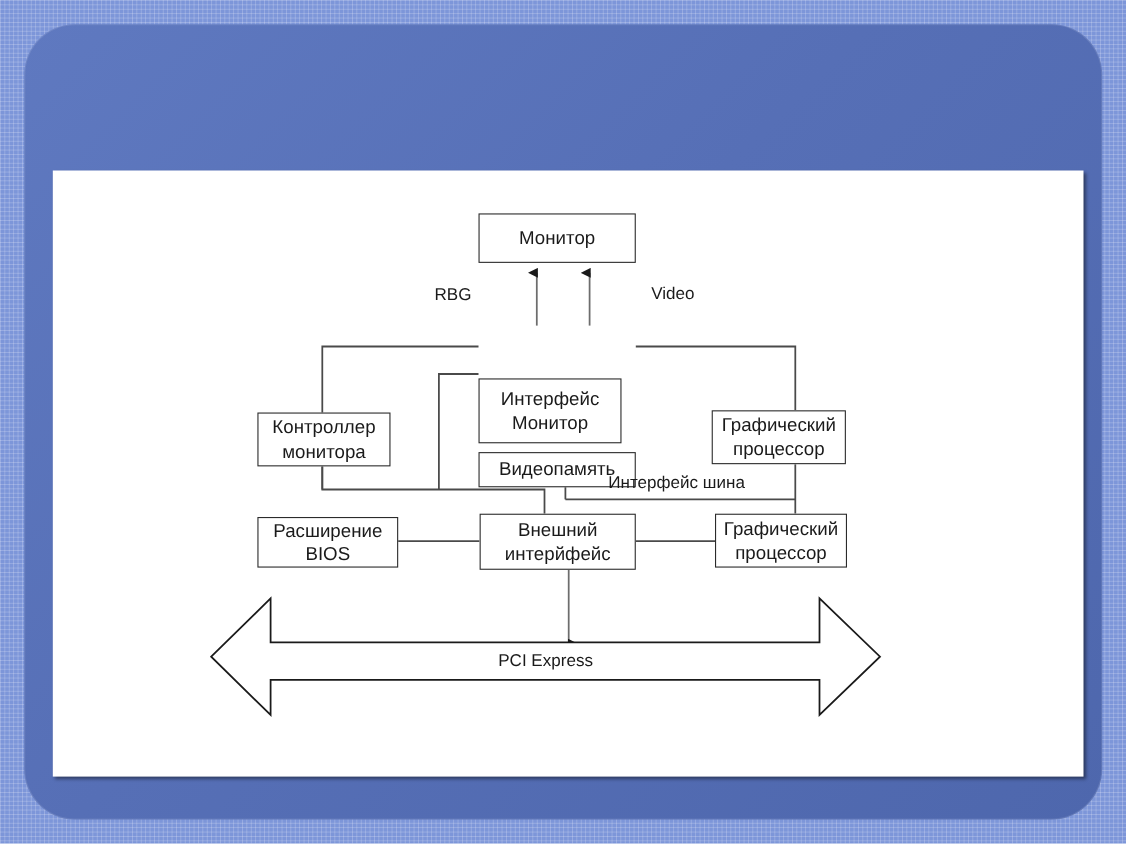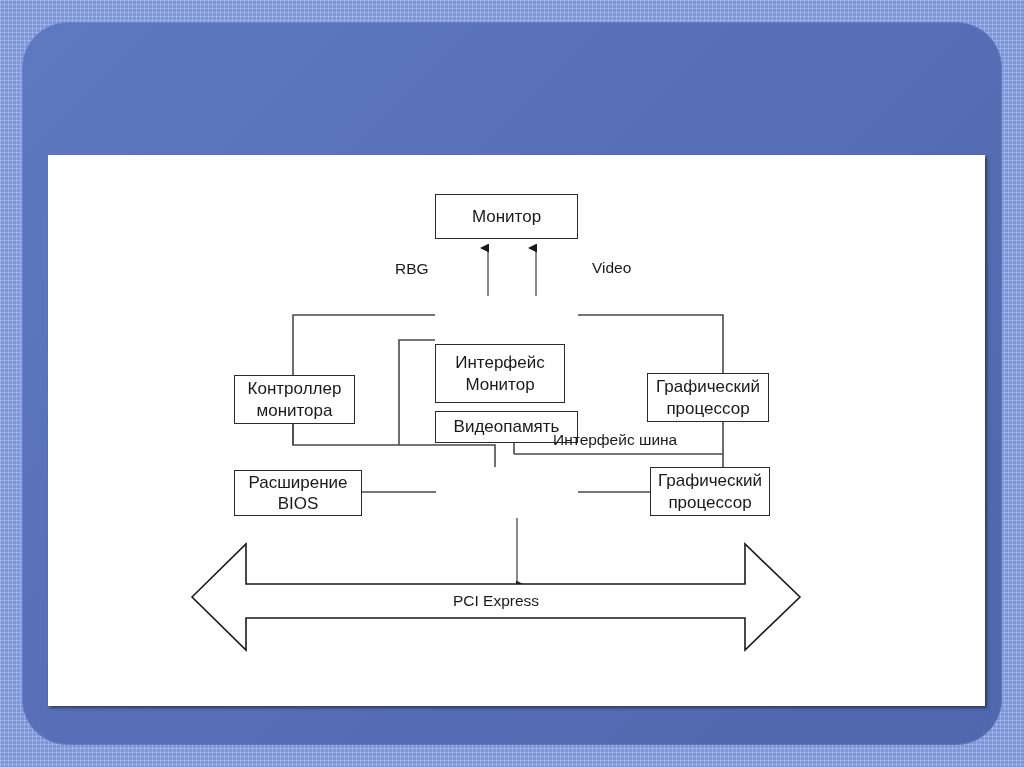--- a/index.html
+++ b/index.html
@@ -136,20 +136,22 @@
 монитора</div>
 
   <div class="dg-box" style="left:435px; top:385px; width:143px; height:32px;margin-top:26px;">Видеопамять</div>
 
   <div class="dg-box" style="left:647px; top:373px; width:122px; height:49px;">Графический
 процессор</div>
 
   <div class="dg-box" style="left:234px; top:470px; width:128px; height:46px;">Расширение
 BIOS</div>
 
+  <div class="dg-box" style="left:436px; top:467px; width:142px; height:51px;">Внешний
+интерйфейс</div>
 
   <div class="dg-box" style="left:650px; top:467px; width:120px; height:49px;">Графический
 процессор</div>
 
   <div class="dg-label" style="left:395px; top:260px;">RBG</div>
 
   <div class="dg-label" style="left:592px; top:259px;">Video</div>
 
   <div class="dg-label" style="left:553px; top:431px;">Интерфейс шина</div>
 

